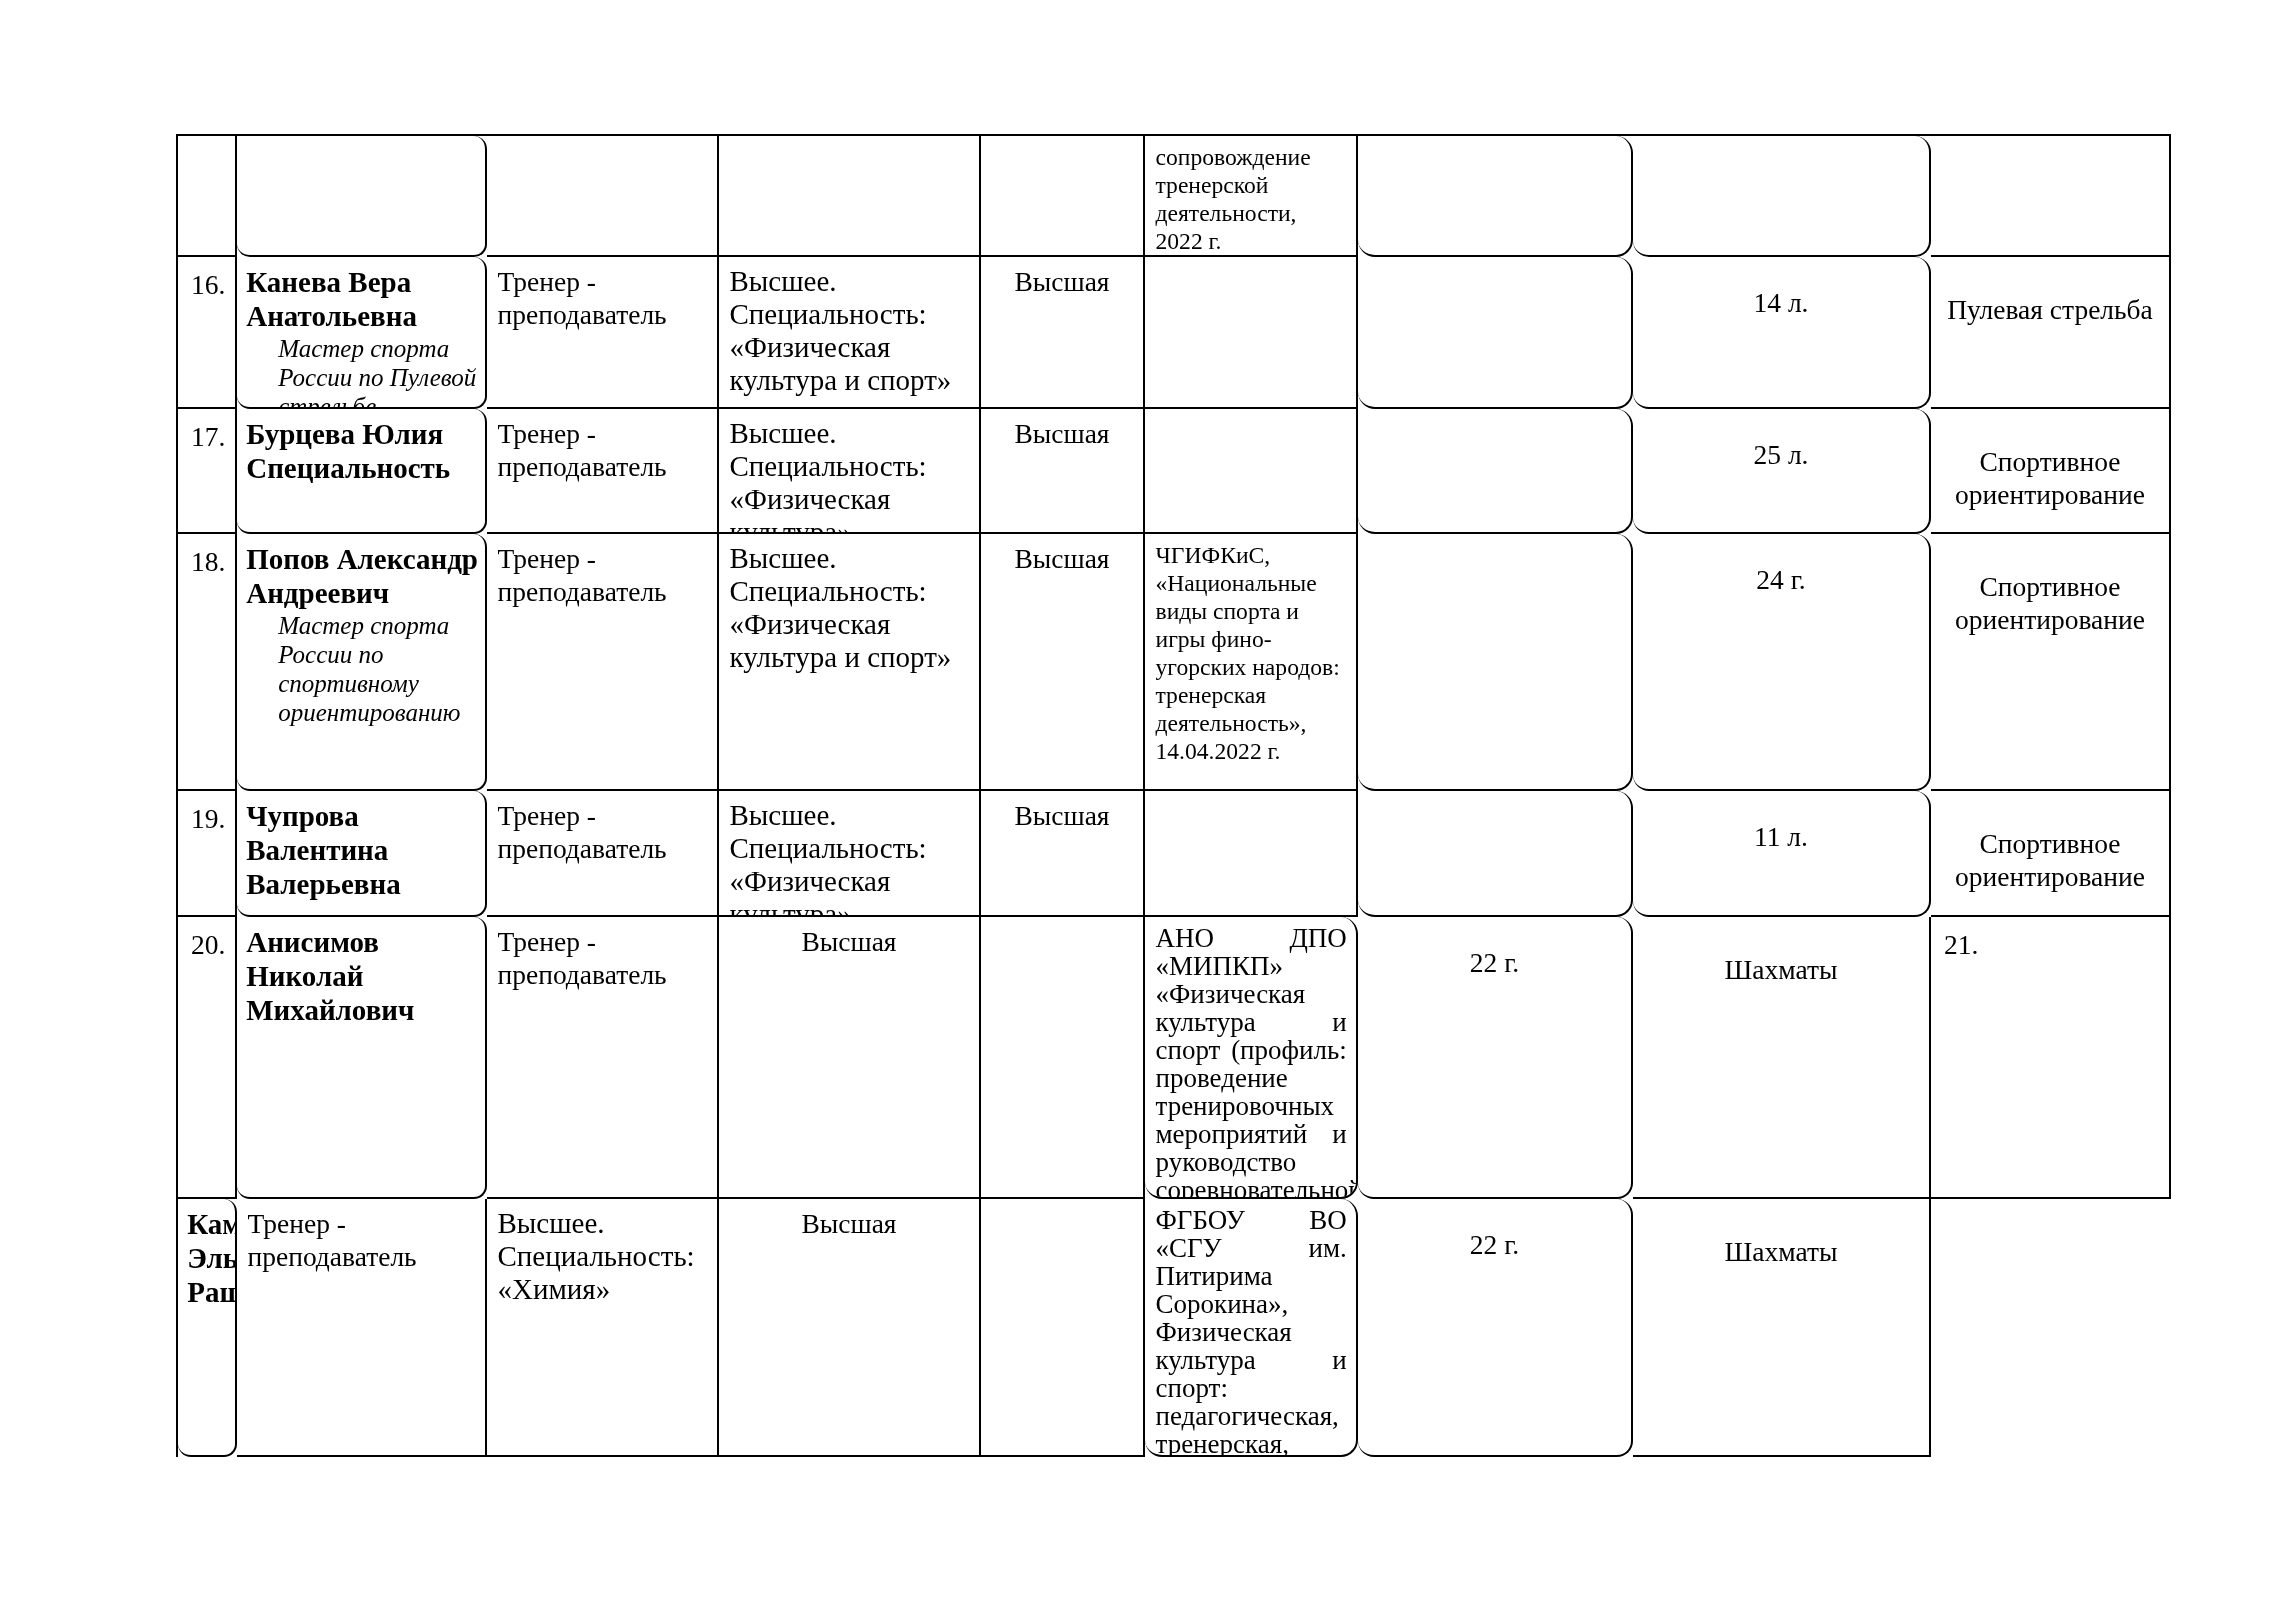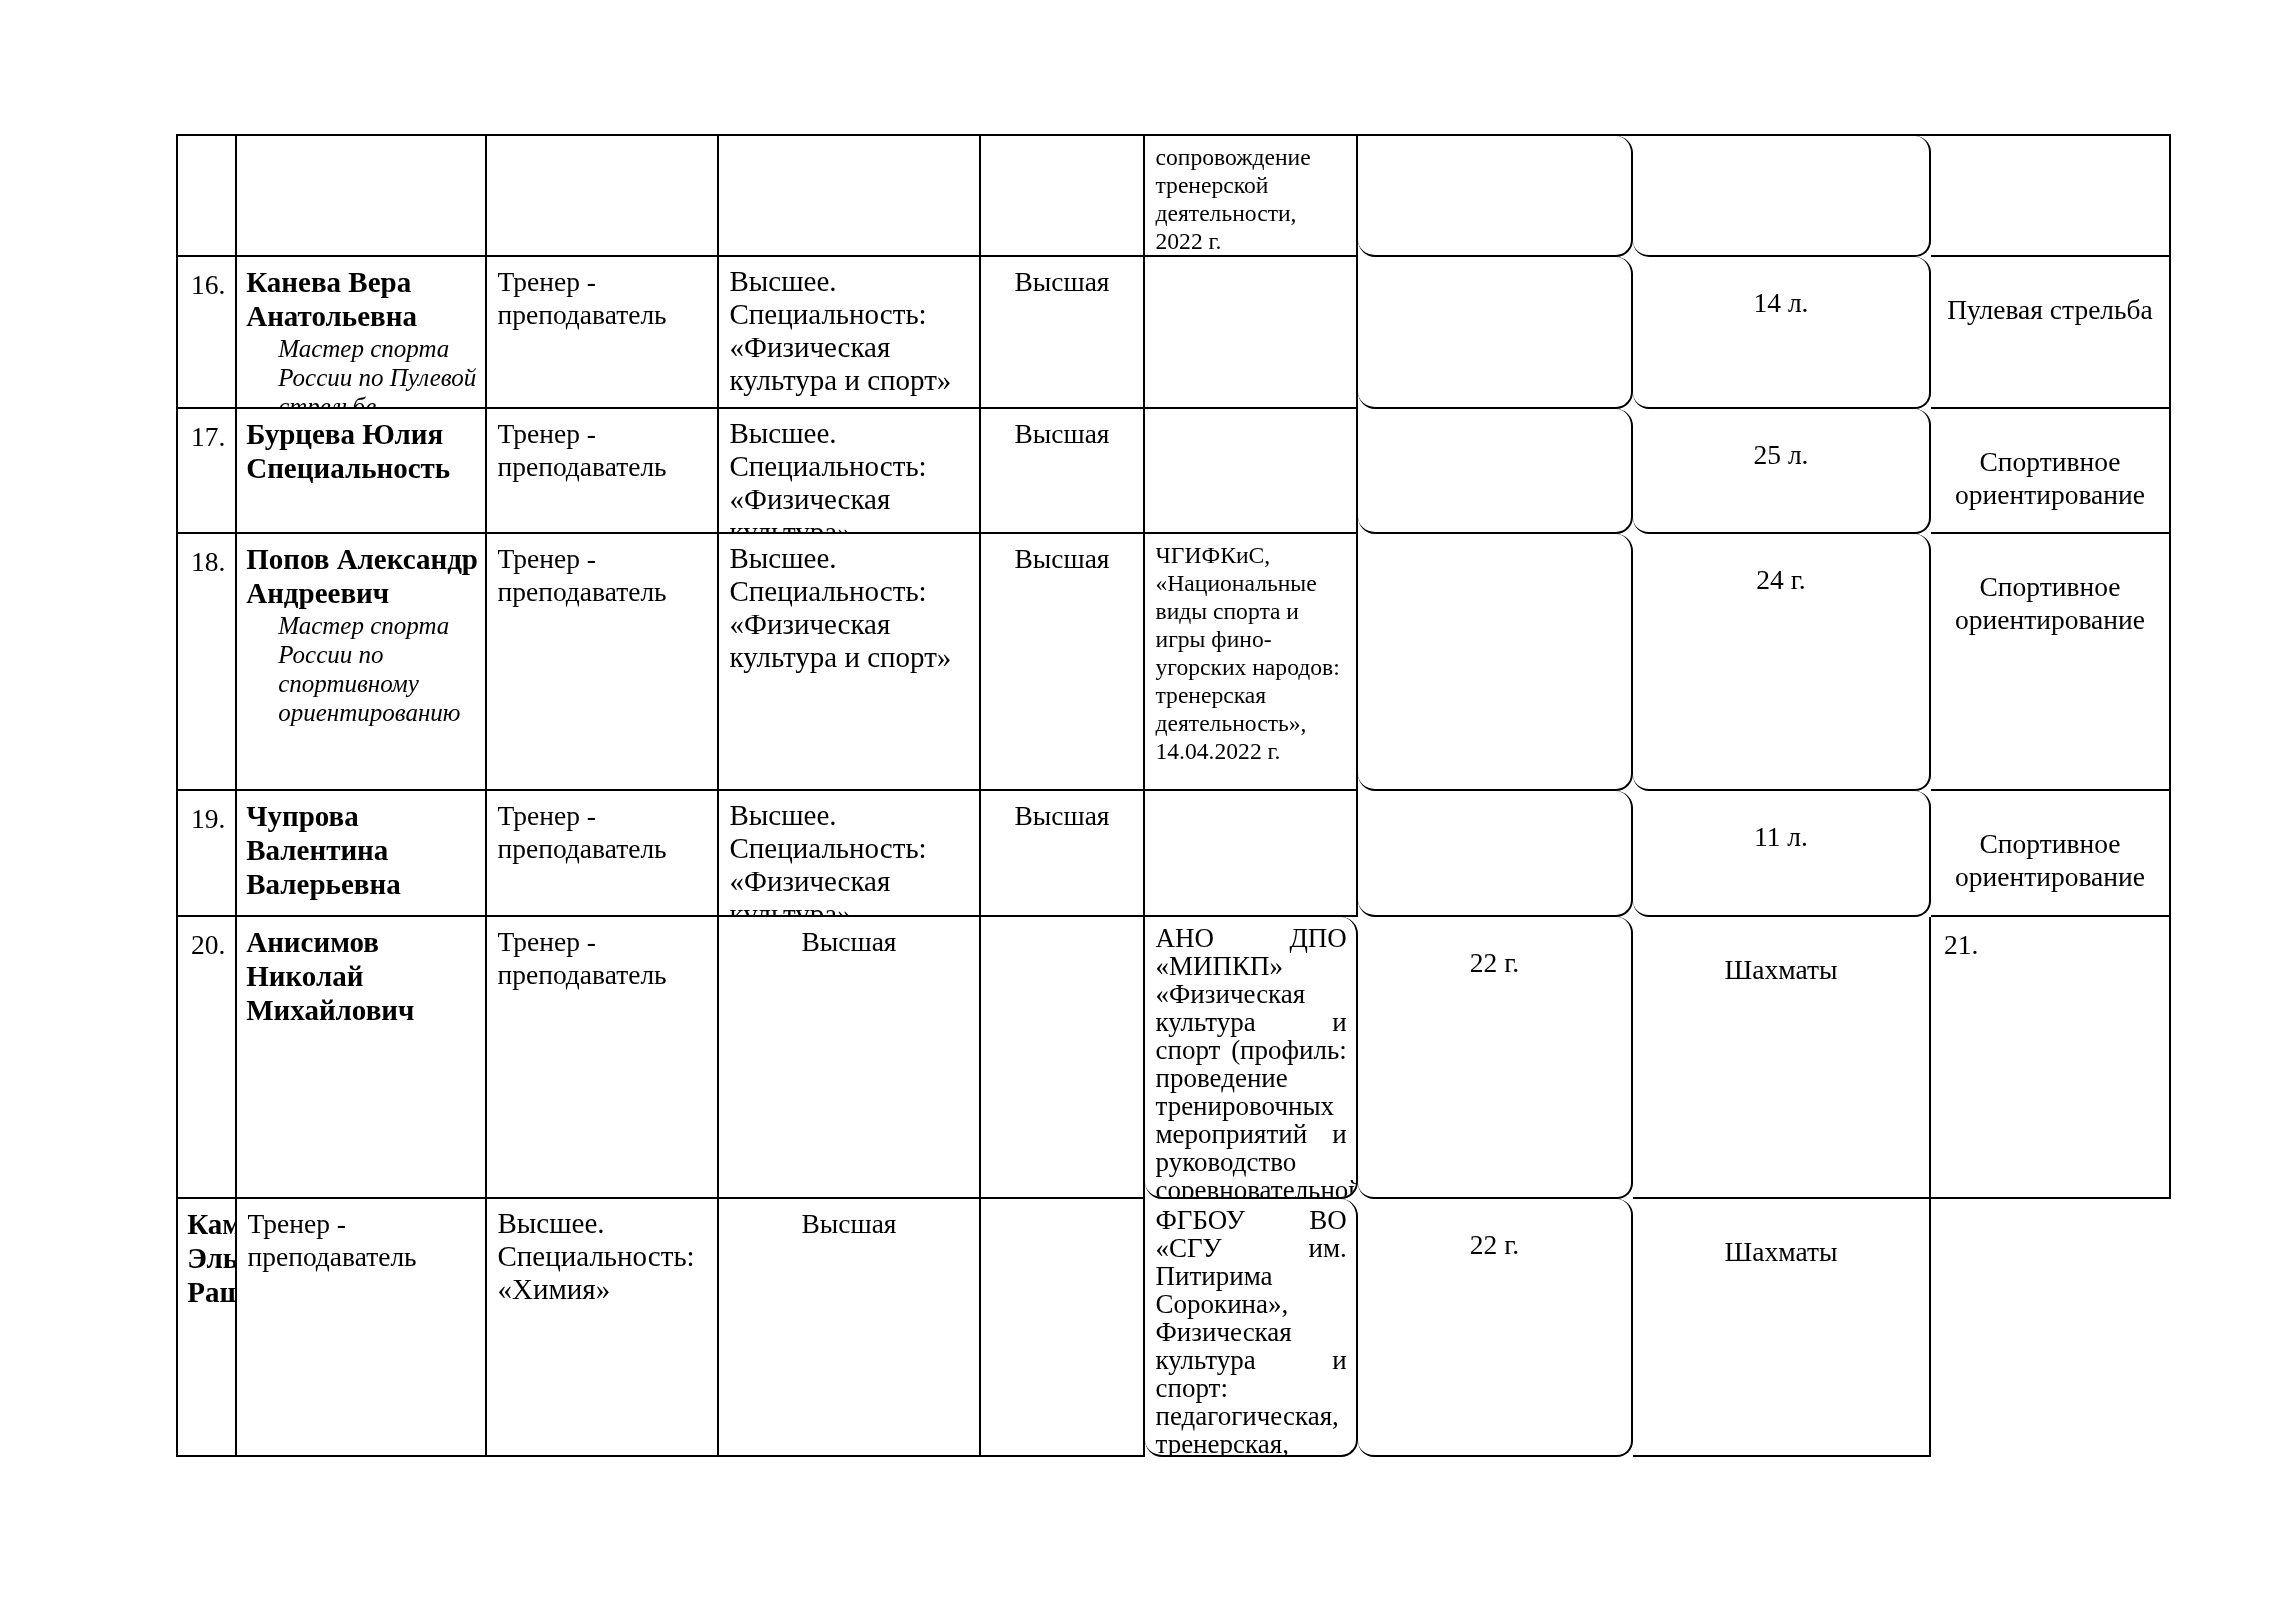--- a/index.html
+++ b/index.html
@@ -21,21 +21,21 @@
   }
   .cell{
     box-sizing:border-box;
     border-right:2px solid #000;
     border-bottom:2.6px solid #000;
     overflow:hidden;
     background:#fff;
   }
   
   .c0{font-size:27.5px;line-height:33px;padding:10.5px 2.6px 0 13px;}
-  .c1{padding:7.9px 6.5px 0 9.2px;}
+  .c1{padding:7.9px 6.5px 0 9.2px;border-radius:13px;}
   .c2{font-size:27.5px;line-height:33px;padding:7.9px 6.5px 0 10.5px;}
   .c3{font-size:29px;line-height:33px;padding:7.9px 6.5px 0 10.5px;overflow-wrap:break-word;word-break:break-word;}
   .c4{font-size:27.5px;line-height:33px;padding:7.9px 3.9px 0;text-align:center;}
   .c5{font-size:23.6px;line-height:28px;padding:6.5px 7.9px 0 10.5px;}
   .c6{font-size:27px;line-height:28px;padding:6.5px 9.2px 0 10.5px;text-align:justify;text-align-last:left;border-radius:17px;}
   .c7{font-size:27.5px;line-height:33px;padding:29.4px 3.9px 0;text-align:center;border-radius:16px;}
   .c8{font-size:27.5px;line-height:33px;padding:36px 5.2px 0;text-align:center;}
 
   .person-name{font-weight:bold;font-size:29px;line-height:34px;}
   .person-note{font-style:italic;font-size:25px;line-height:29px;margin-top:1.3px;margin-left:32px;}

